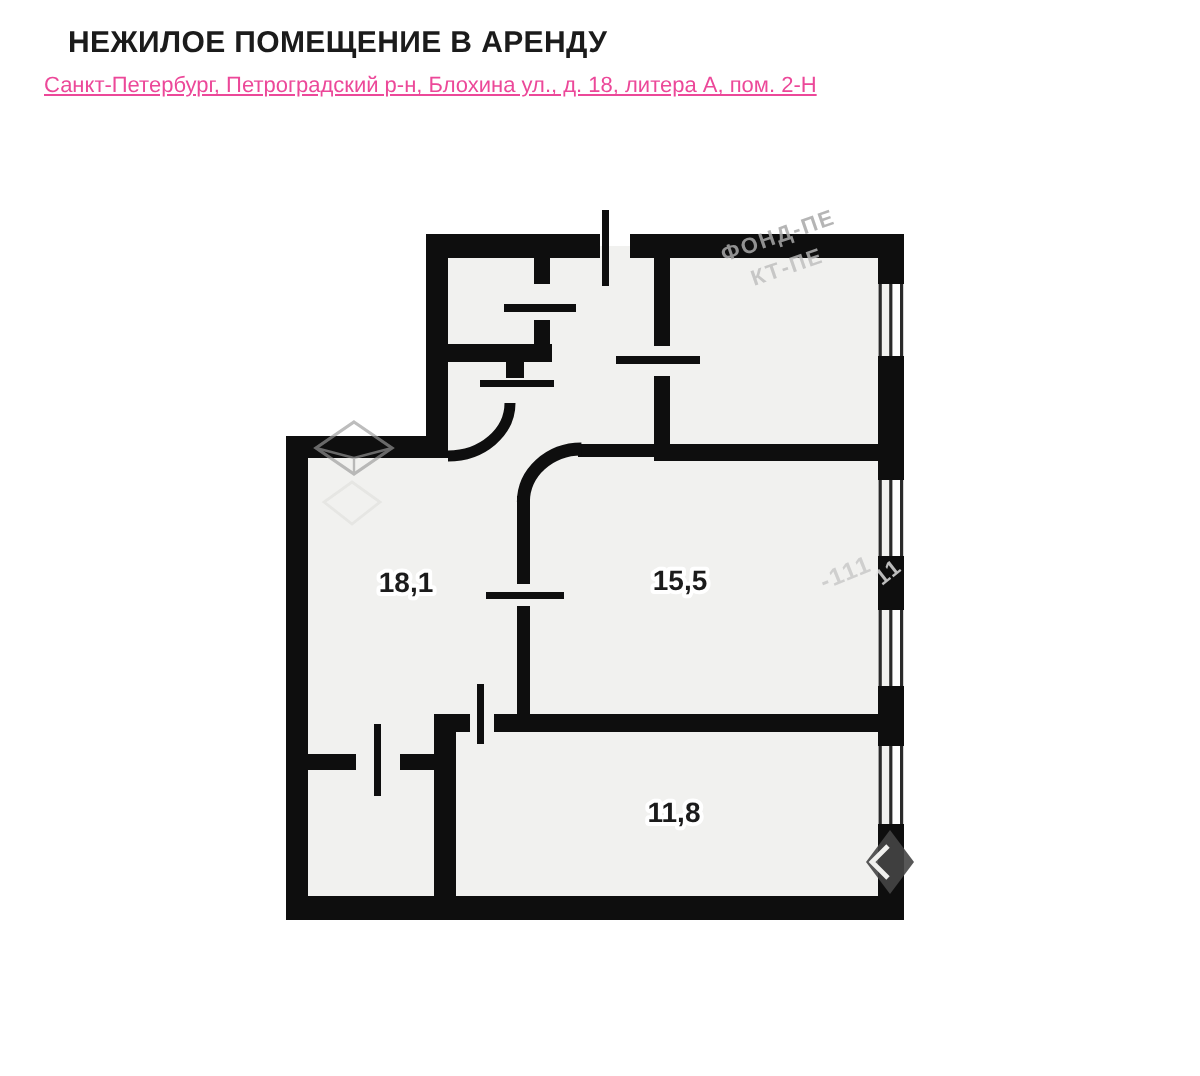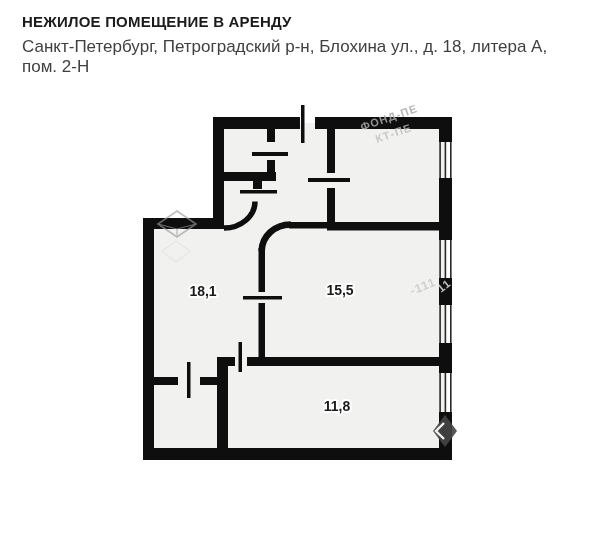--- a/index.html
+++ b/index.html
@@ -2,24 +2,24 @@
 <html><head>
 <meta charset="utf-8">
 <style>
   html,body{margin:0;padding:0;}
   body{
     width:600px;height:538px;position:relative;background:#ffffff;
     font-family:"Liberation Sans", sans-serif;overflow:hidden;
   }
   .header{position:absolute;top:13px;left:22px;width:560px;}
   .header h1{
-    margin:0 0 7px 0;font-size:15px;font-weight:bold;color:#1b1b1b;
+    margin:0 0 7px 12px;font-size:15px;font-weight:bold;color:#1b1b1b;
     letter-spacing:.2px;
   }
-  .header p{margin:0;font-size:17px;color:#404040;font-weight:400;}
+  .header p{margin:0;font-size:11px;color:#ec4899;font-weight:400;text-decoration:underline;}
   svg{position:absolute;left:0;top:0;}
   .room-label{
     font-family:"Liberation Sans", sans-serif;font-size:14px;font-weight:bold;
     fill:#1b1b1b;paint-order:stroke;stroke:#ffffff;stroke-width:4px;
     stroke-linejoin:round;
   }
   .wm-text{
     font-family:"Liberation Sans", sans-serif;font-weight:bold;
     letter-spacing:1px;
   }

